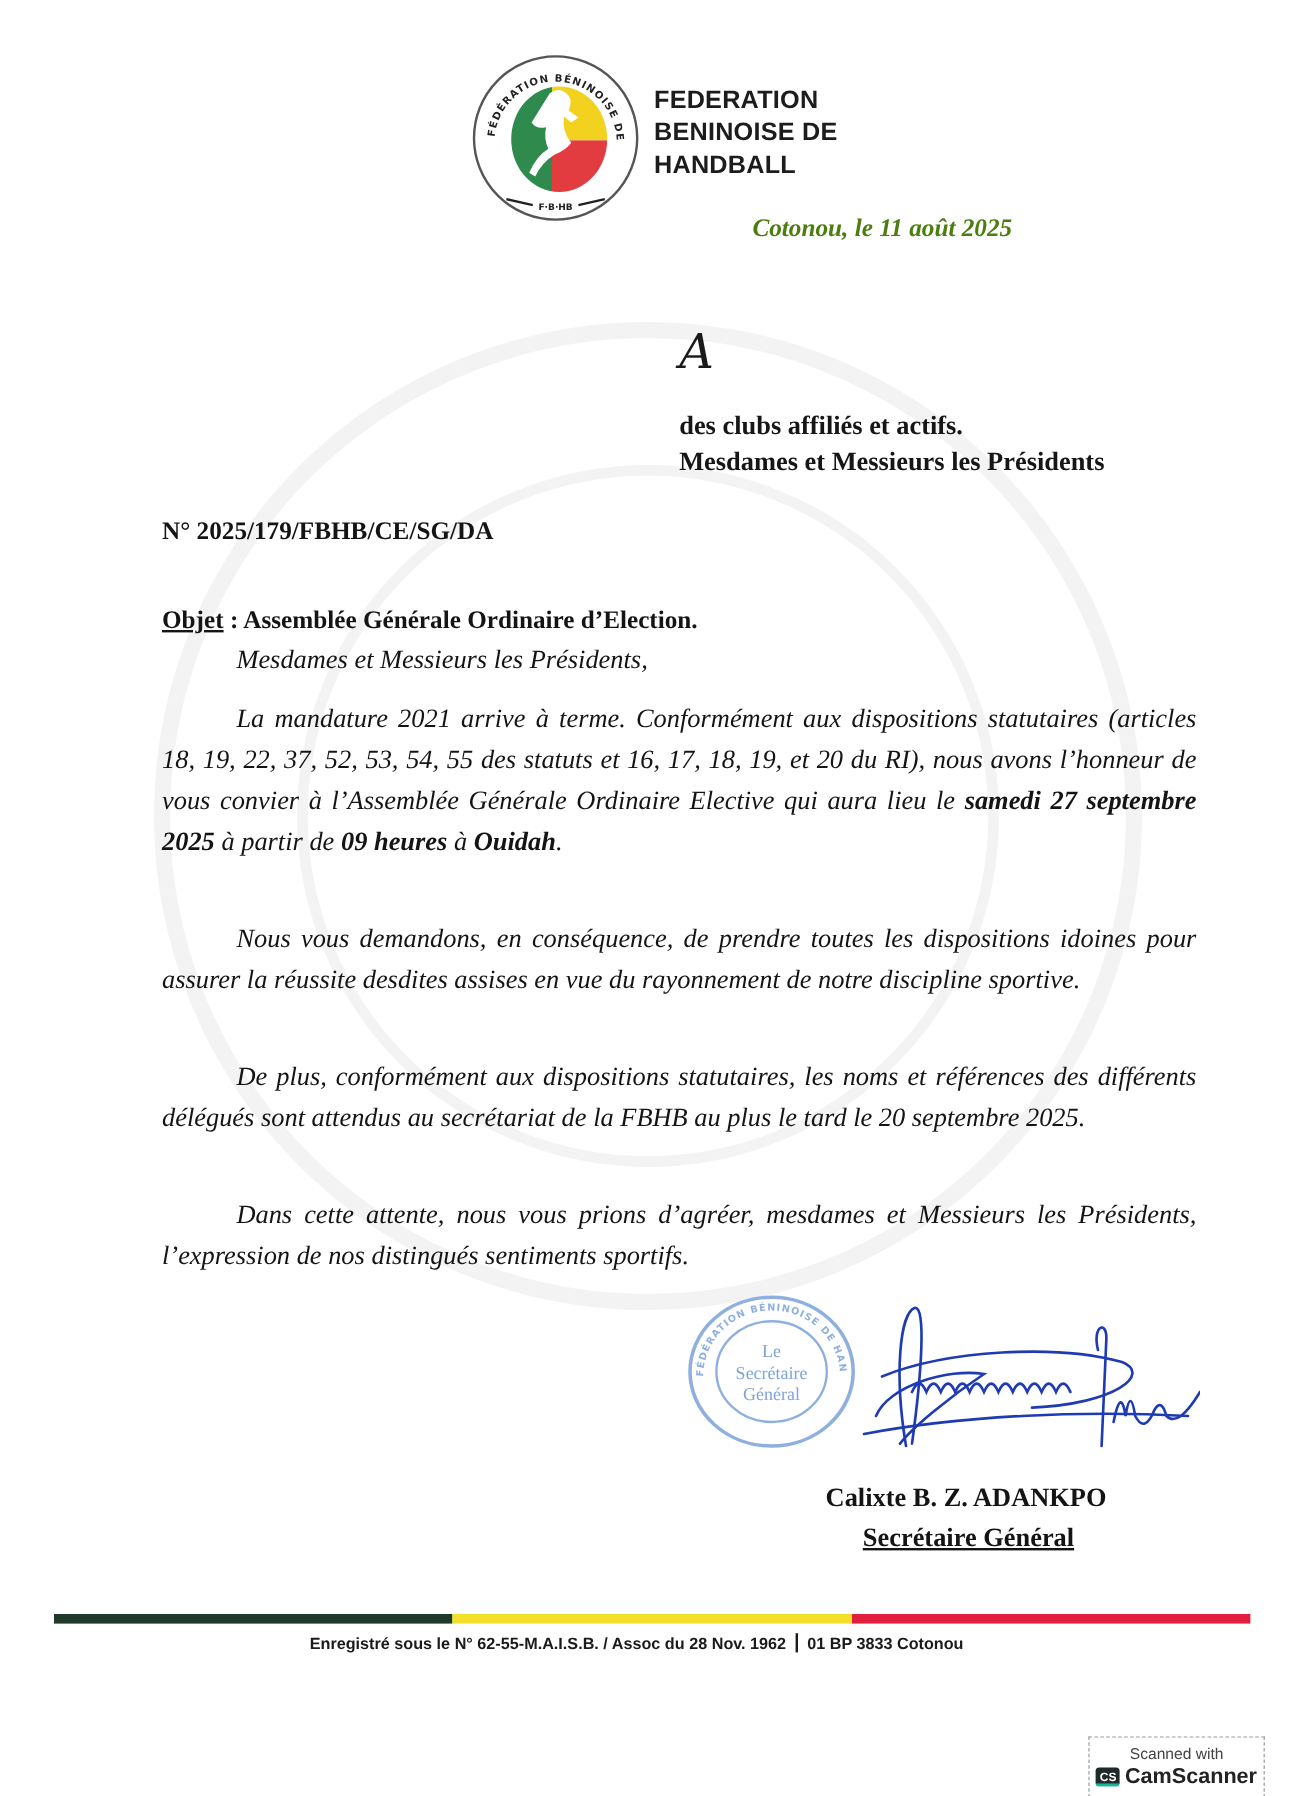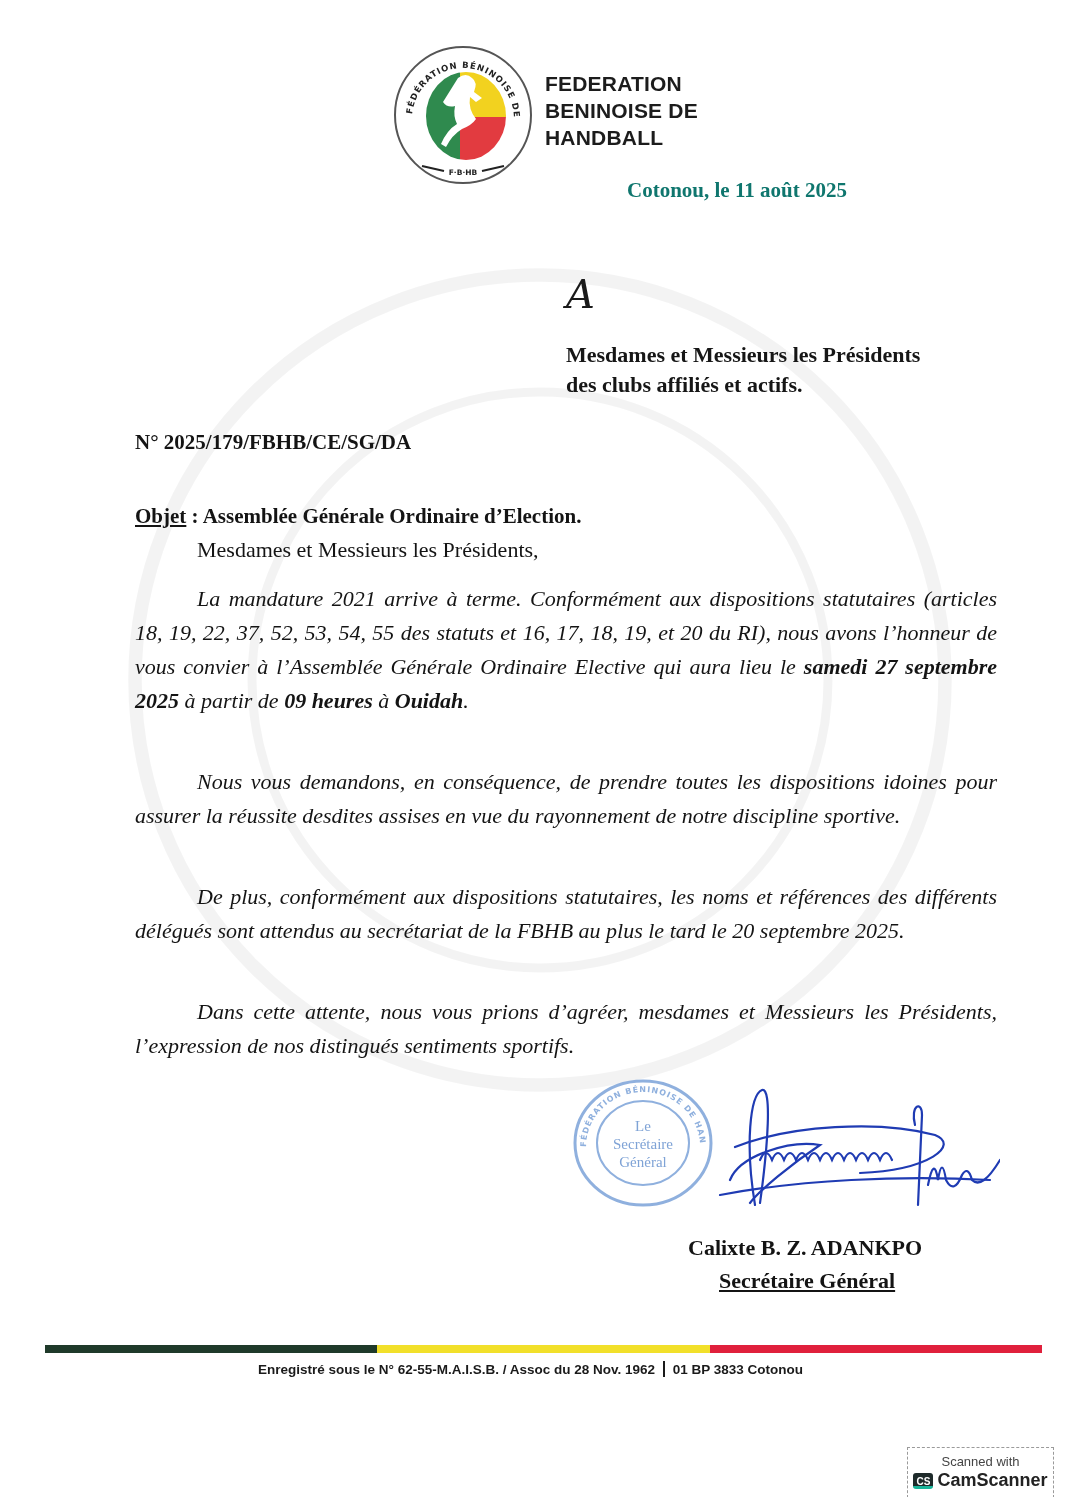--- a/index.html
+++ b/index.html
@@ -9,35 +9,35 @@
   }
   .abs { position: absolute; }
 
   
   .logo { left: 392px; top: 44px; width: 142px; height: 142px; }
   .org-name {
     left: 545px; top: 70px; font-family: "Liberation Sans", "DejaVu Sans", sans-serif;
     font-weight: bold; font-size: 21px; line-height: 27px; color: #1c1c1c; letter-spacing: 0.2px;
   }
   .date-line {
-    left: 627px; top: 178px; font-weight: bold; font-size: 21px; color: #0f766e;
+    left: 627px; top: 178px; font-style: italic; font-weight: bold; font-size: 21px; color: #4d7c0f;
   }
 
   
   .recipient-a {
     left: 566px; top: 272px; font-family: "DejaVu Serif", serif; font-style: italic; font-size: 40px; line-height: 44px; color: #1a1a1a;
   }
   .recipient {
     left: 566px; top: 340px; font-weight: bold; font-size: 22px; line-height: 30px; color: #161616;
   }
 
   .ref { left: 135px; top: 430px; font-weight: bold; font-size: 21px; }
   .subject { left: 135px; top: 504px; font-weight: bold; font-size: 21px; }
   .subject-label { text-decoration: underline; }
-  .salutation { left: 197px; top: 537px; font-size: 22px; }
+  .salutation { left: 197px; top: 537px; font-style: italic; font-size: 22px; }
 
   .body-text {
     left: 135px; width: 862px; font-size: 22px; line-height: 34px; text-align: justify; color: #141414;
   }
   .body-text p { margin: 0; text-indent: 62px; font-style: italic; }
   .p1 { top: 582px; }
   .p2 { top: 765px; }
   .p3 { top: 880px; }
   .p4 { top: 995px; }
   b.hl { font-weight: bold; }
@@ -102,22 +102,22 @@
 <div class="abs org-name">
   <div>FEDERATION</div>
   <div>BENINOISE DE</div>
   <div>HANDBALL</div>
 </div>
 
 <div class="abs date-line">Cotonou, le 11 août  2025</div>
 
 <div class="abs recipient-a">A</div>
 <div class="abs recipient">
+  <div>des clubs affiliés et actifs.</div>
   <div>Mesdames et Messieurs les Présidents</div>
-  <div>des clubs affiliés et actifs.</div>
 </div>
 
 <div class="abs ref">N° 2025/179/FBHB/CE/SG/DA</div>
 
 <div class="abs subject">
   <span class="subject-label">Objet</span><span> : </span><span>Assemblée Générale Ordinaire d’Election.</span>
 </div>
 
 <div class="abs salutation">Mesdames et Messieurs les Présidents,</div>
 

